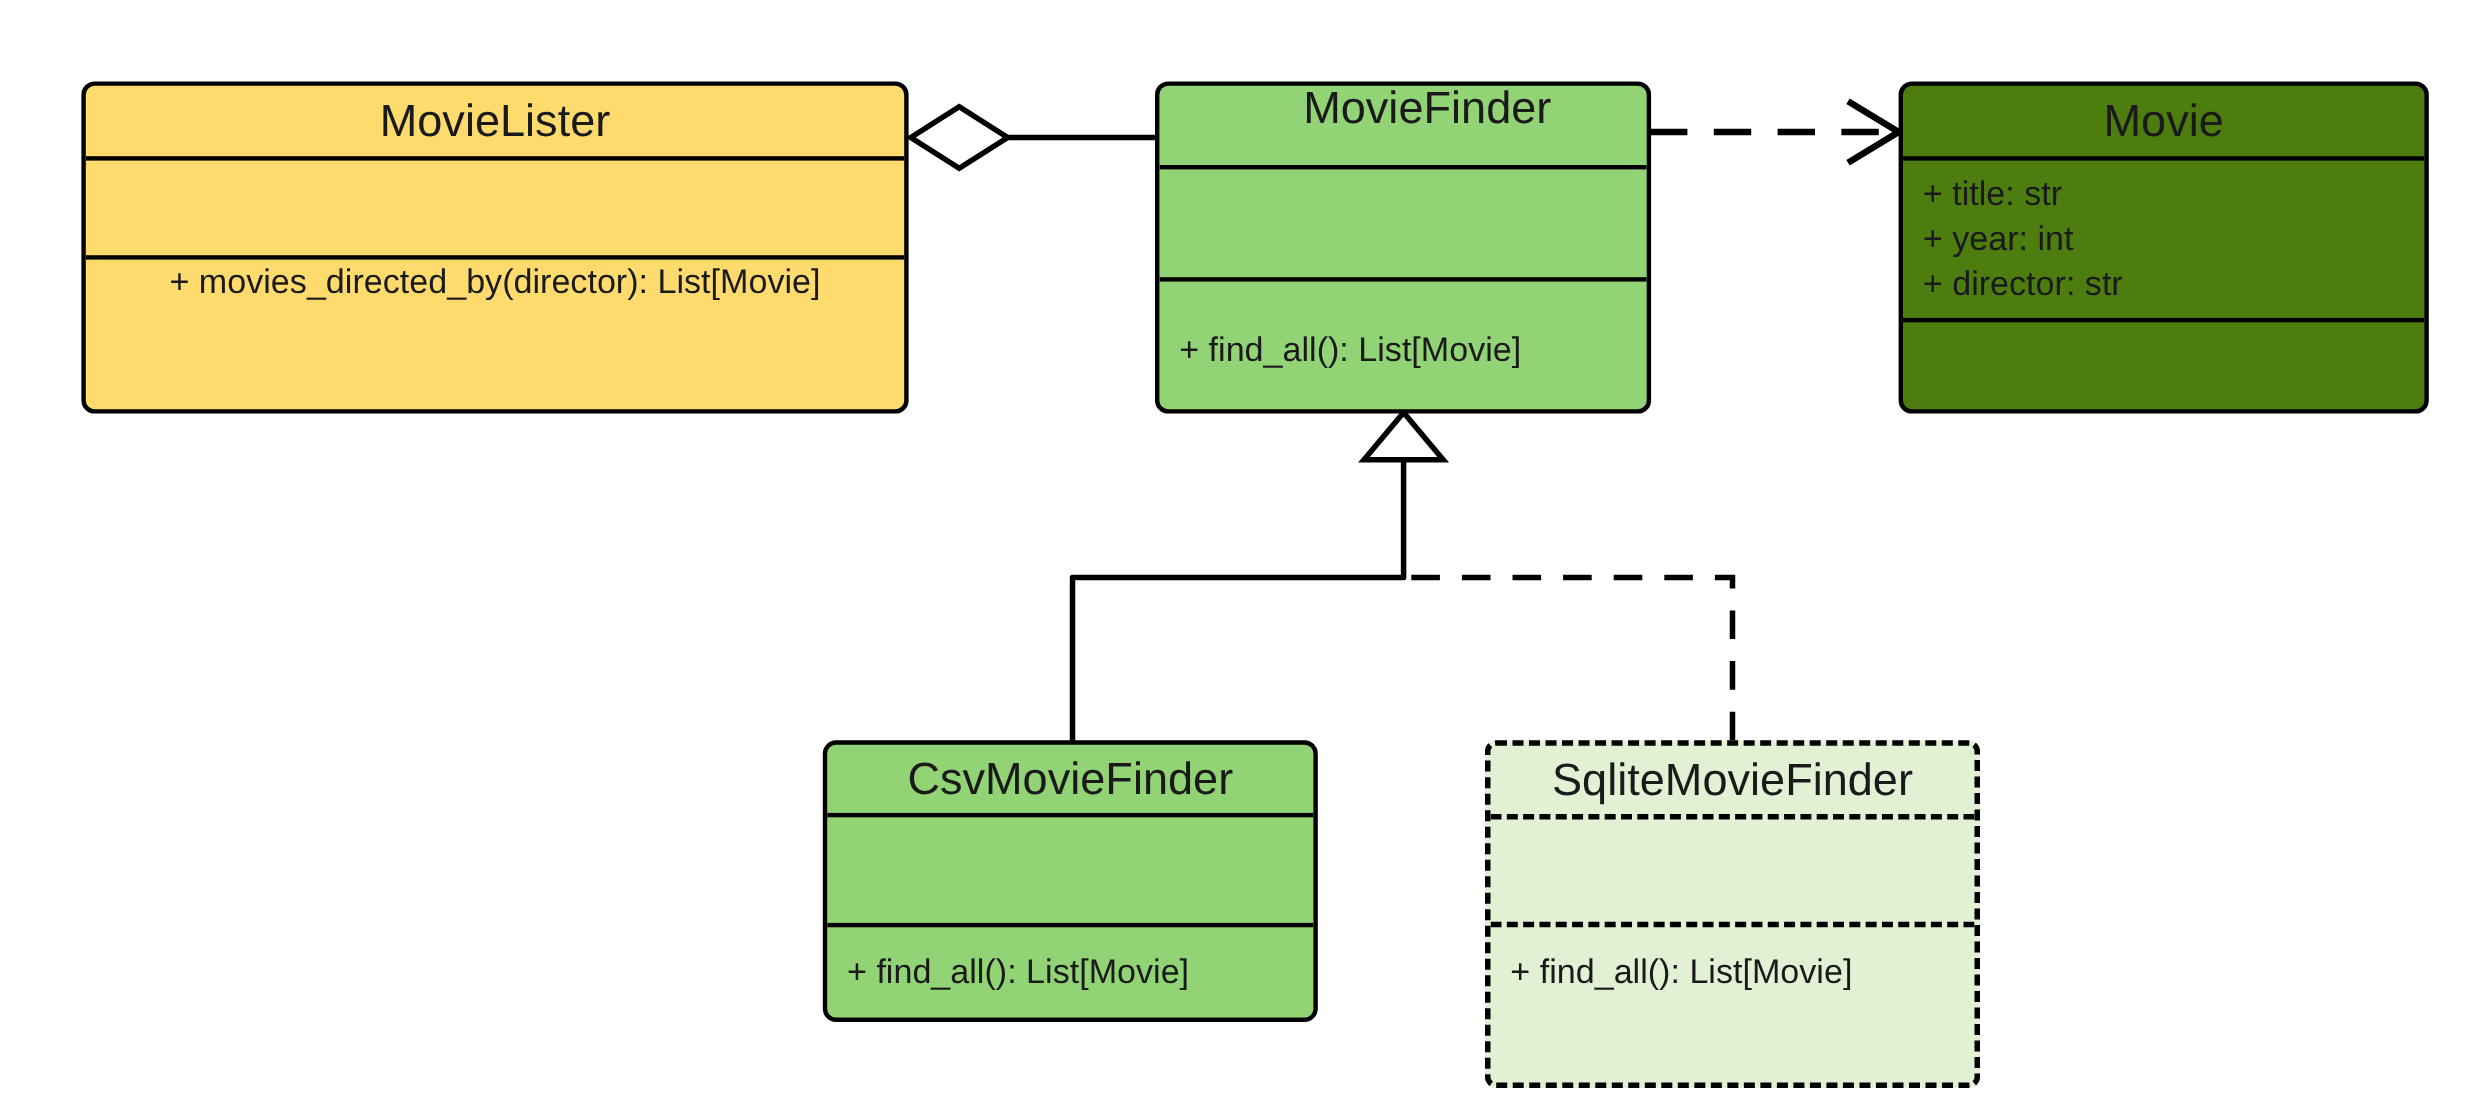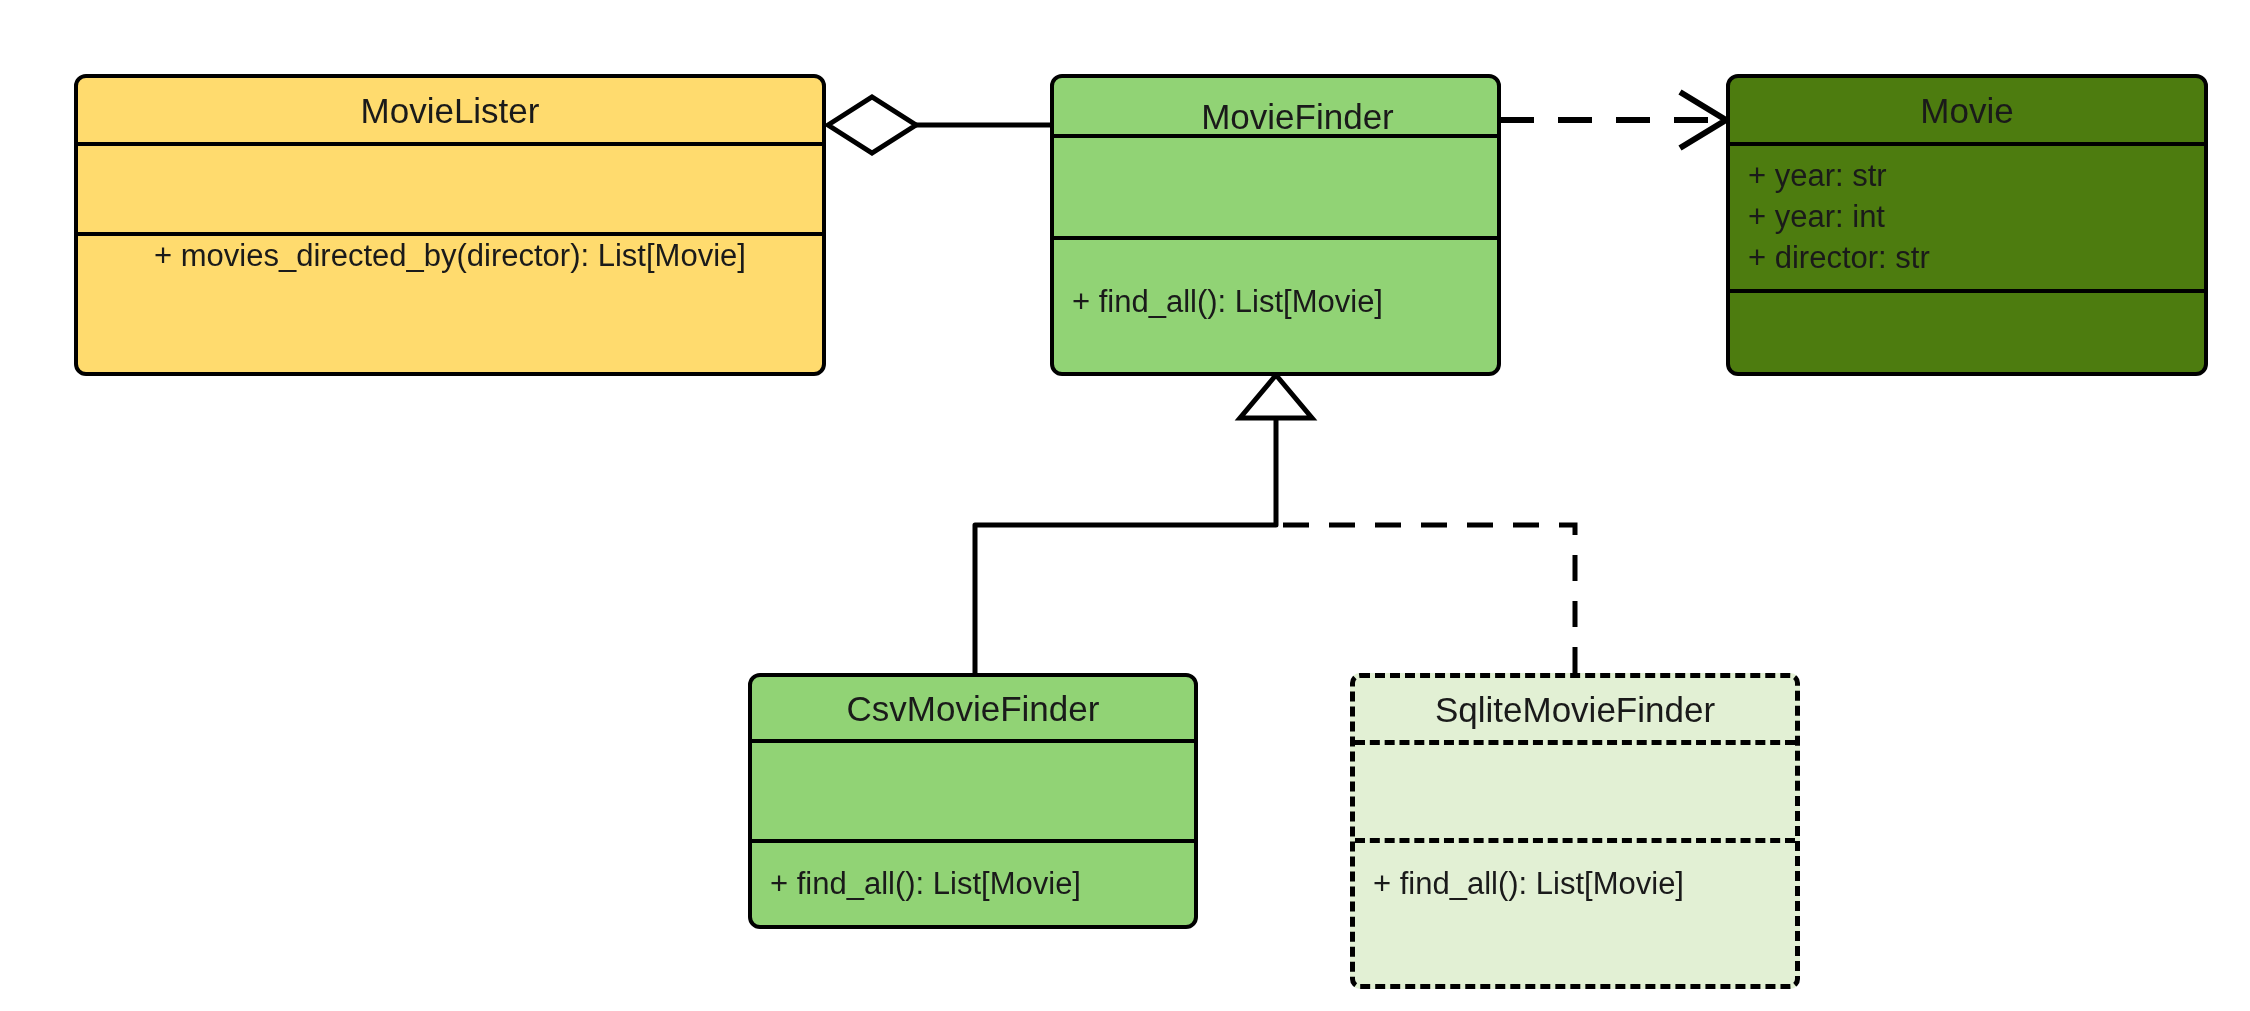--- a/index.html
+++ b/index.html
@@ -45,21 +45,21 @@
     position: relative;
   }
   .compartment.div-top {
     border-top: 4px solid #000000;
   }
   .uml-class.dashed .compartment.div-top {
     border-top: 5px dashed #000000;
   }
   .class-name {
     text-align: center;
-    font-size: 35px;
+    font-size: 41px;
     color: #1a1a1a;
     line-height: 1;
     white-space: nowrap;
   }
   .member-list {
     padding: 0 18px;
   }
   .member {
     font-size: 31px;
     color: #1a1a1a;
@@ -102,35 +102,35 @@
     <div class="compartment" style="height:64px; display:flex; align-items:center; justify-content:center;">
       <div class="class-name">MovieLister</div>
     </div>
     <div class="compartment div-top member-list" style="height:90px;"></div>
     <div class="compartment div-top member-list" style="height:140px; display:flex; flex-direction:row; justify-content:center;">
       <div class="member">+ movies_directed_by(director): List[Movie]</div>
     </div>
   </div>
 
   <div class="uml-class" style="left:1050px; top:74px; width:451px; height:302px; background:#91D375;">
-    <div class="compartment" style="height:56px; display:flex; align-items:flex-end; justify-content:center;padding-left:44px;">
+    <div class="compartment" style="height:72px; display:flex; align-items:flex-start; justify-content:center;padding-left:44px;">
       <div class="class-name">MovieFinder</div>
     </div>
     <div class="compartment div-top member-list" style="height:102px;"></div>
     <div class="compartment div-top member-list" style="height:128px; display:flex; flex-direction:column; justify-content:center;">
       <div class="member">+ find_all(): List[Movie]</div>
     </div>
   </div>
 
   <div class="uml-class" style="left:1726px; top:74px; width:482px; height:302px; background:#4d7c0f;">
     <div class="compartment" style="height:64px; display:flex; align-items:center; justify-content:center;">
       <div class="class-name">Movie</div>
     </div>
     <div class="compartment div-top member-list" style="height:147px; display:flex; flex-direction:column; justify-content:center;">
-      <div class="member">+ year: str</div>
+      <div class="member">+ title: str</div>
       <div class="member">+ year: int</div>
       <div class="member">+ director: str</div>
     </div>
     <div class="compartment div-top member-list" style="height:83px;"></div>
   </div>
 
   <div class="uml-class" style="left:748px; top:673px; width:450px; height:256px; background:#91D375;">
     <div class="compartment" style="height:62px; display:flex; align-items:center; justify-content:center;">
       <div class="class-name">CsvMovieFinder</div>
     </div>

